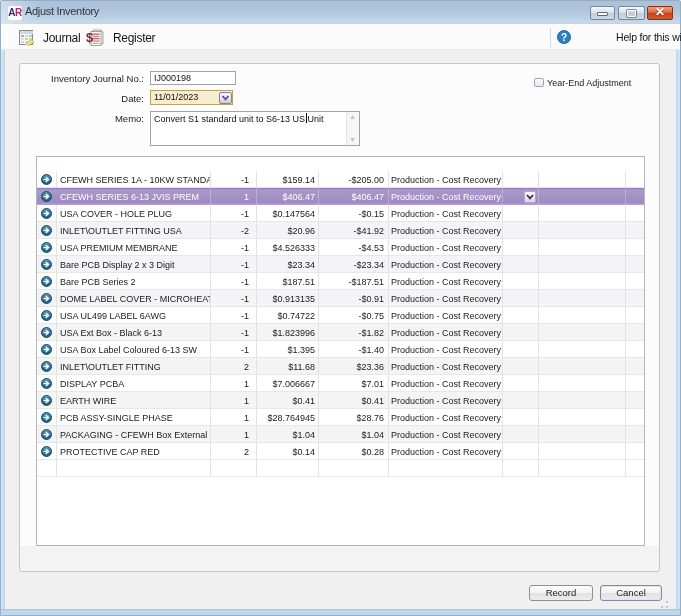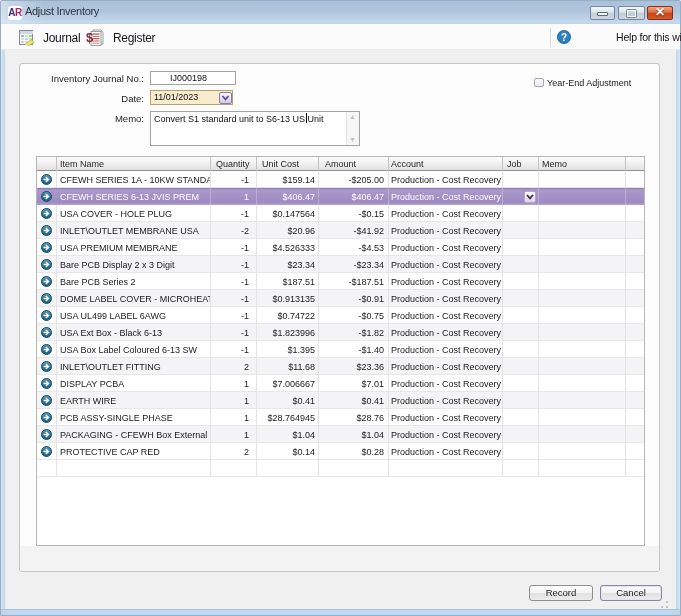--- a/index.html
+++ b/index.html
@@ -46,21 +46,21 @@
 #panel { left:19px; top:63px; width:641px; height:509px; background:#fcfcfc;
   border:1px solid #c5c5c5; border-radius:3px; }
 #panelbottom { left:20px; top:546px; width:639px; height:25px; background:#f3f3f4; border-radius:0 0 3px 3px; }
 
 .lbl { font-size:9.5px; color:#1c1c1c; text-align:right; }
 #lbl1 { left:20px; top:73px; width:124px; }
 #lbl2 { left:20px; top:93px; width:124px; }
 #lbl3 { left:20px; top:113px; width:124px; }
 
 #inp1 { left:150px; top:71px; width:86px; height:14px; background:#fff; border:1px solid #a3a3a3;
-  font-size:9px; color:#111; line-height:12px; padding-left:19px; }
+  font-size:9px; color:#111; line-height:12px; padding-left:3px; }
 #dateinp { left:150px; top:90px; width:83px; height:15px; background:#f7ecce; border:1px solid #b3a36b;
   font-size:9px; color:#111; line-height:13px; padding-left:3px; }
 #datebtn { left:219px; top:92px; width:13px; height:12px; border:1px solid #8a7cae; border-radius:2px;
   background:linear-gradient(180deg,#f8f6fc 0%,#e6e1f1 55%,#cfc7e2 100%); }
 #memo { left:150px; top:111px; width:210px; height:35px; background:#fff; border:1px solid #a3a3a3;
   font-size:9px; color:#111; padding:2px 0 0 3px; white-space:nowrap; }
 #memoscroll { left:346px; top:112px; width:13px; height:33px; background:#f6f6f6; border-left:1px solid #e3e3e3; }
 .schev { position:absolute; left:2px; width:8px; height:6px; color:#c2c2c2; font-size:7px; line-height:6px; }
 #cursor { left:306px; top:113px; width:1px; height:10px; background:#000; }
 
@@ -164,37 +164,20 @@
 <div id="memo" class="abs">Convert S1 standard unit to S6-13 US Unit</div>
 <div id="memoscroll" class="abs">
     <div class="schev" style="top:2px">▲</div>
     <div class="schev" style="top:25px">▼</div>
   </div>
 <div id="cursor" class="abs"></div>
 <div id="chk" class="abs"></div>
 <div id="chklbl" class="abs">Year-End Adjustment</div>
 
 <div id="table" class="abs">
-  <div id="thead">
-    <div class="htxt" style="left:23px">Item Name</div>
-    <div class="htxt" style="left:179px">Quantity</div>
-    <div class="htxt" style="left:225px">Unit Cost</div>
-    <div class="htxt" style="left:288px">Amount</div>
-    <div class="htxt" style="left:354px">Account</div>
-    <div class="htxt" style="left:470px">Job</div>
-    <div class="htxt" style="left:505px">Memo</div>
-  <div class="hsep" style="left:19px"></div>
-      <div class="hsep" style="left:173px"></div>
-      <div class="hsep" style="left:219px"></div>
-      <div class="hsep" style="left:281px"></div>
-      <div class="hsep" style="left:351px"></div>
-      <div class="hsep" style="left:465px"></div>
-      <div class="hsep" style="left:501px"></div>
-      <div class="hsep" style="left:588px"></div>
-    </div>
   <div id="rows">
       <div class="row" style="top:14px">
         <svg style="position:absolute;left:4px;top:3px" width="11" height="11" viewBox="0 0 11 11">
           <defs>
             <linearGradient id="ag2" x1="0" y1="0" x2="0" y2="1">
               <stop offset="0" stop-color="#5d9cbe"></stop>
               <stop offset="0.5" stop-color="#2a7396"></stop>
               <stop offset="1" stop-color="#1d5f80"></stop>
             </linearGradient>
           </defs>
@@ -232,21 +215,21 @@
           <defs>
             <linearGradient id="ag2" x1="0" y1="0" x2="0" y2="1">
               <stop offset="0" stop-color="#5d9cbe"></stop>
               <stop offset="0.5" stop-color="#2a7396"></stop>
               <stop offset="1" stop-color="#1d5f80"></stop>
             </linearGradient>
           </defs>
           <circle cx="5.5" cy="5.5" r="5" fill="url(#ag)" stroke="#174e6b"></circle>
           <path d="M2.5 5.5 h4 M4.8 3 L7.6 5.5 L4.8 8" fill="none" stroke="#fff" stroke-width="1.4"></path>
         </svg>
-        <div class="cell itm">INLET\OUTLET MEMBRANE USA</div>
+        <div class="cell itm">INLET\OUTLET FITTING USA</div>
         <div class="cell num" style="left:150px;width:62px">-2</div>
         <div class="cell num" style="left:215px;width:63px">$20.96</div>
         <div class="cell num" style="left:280px;width:67px">-$41.92</div>
         <div class="cell acct">Production - Cost Recovery</div>
         <div class="bb"></div>
       </div>
       <div class="row" style="top:82px">
         <svg style="position:absolute;left:4px;top:3px" width="11" height="11" viewBox="0 0 11 11">
           <defs>
             <linearGradient id="ag2" x1="0" y1="0" x2="0" y2="1">

